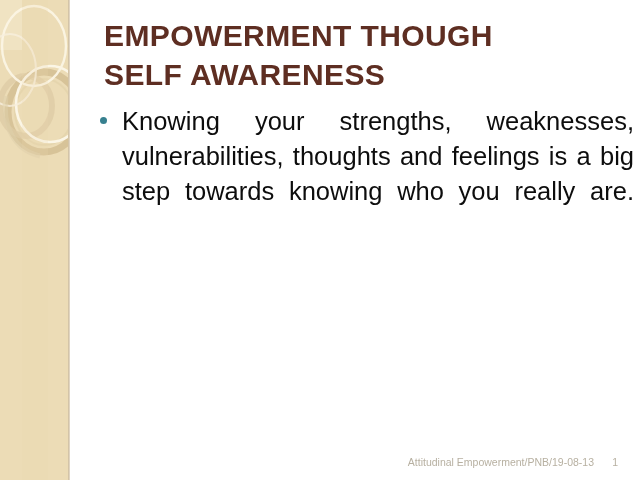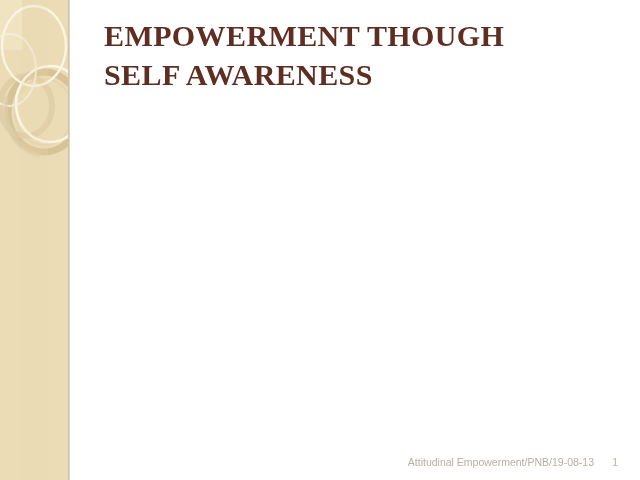--- a/index.html
+++ b/index.html
@@ -48,21 +48,20 @@
     position: absolute;
     left: 104px;
     top: 16px;
     width: 520px;
     font-size: 30px;
     line-height: 39px;
     font-weight: bold;
     letter-spacing: 0.4px;
     color: #5e2e22;
     white-space: pre-line;
-    font-family: Liberation Serif, serif;
   }
 
   
   #body {
     position: absolute;
     left: 100px;
     top: 104px;
     width: 534px;
   }
   .bullet-row {
@@ -149,20 +148,26 @@
       <rect x="22" y="0" width="26" height="480" fill="#e9d8ae" opacity="0.20"></rect>
     </svg>
   </div>
   <div id="side-band-edge"></div>
 
   <div id="title">EMPOWERMENT THOUGH
 SELF AWARENESS</div>
 
   <div id="body">
 
+    <div class="bullet-row">
+      <span class="bullet-dot">
+          <i></i>
+        </span>
+      <span class="bullet-text">Knowing your strengths, weaknesses, vulnerabilities, thoughts and feelings is a big step towards knowing who you really are.</span>
+    </div>
 
 
   </div>
 
   <div id="footer">
     <span id="footer-note">Attitudinal Empowerment/PNB/19-08-13</span>
     <span id="footer-page">1</span>
   </div>
 
 </div>

